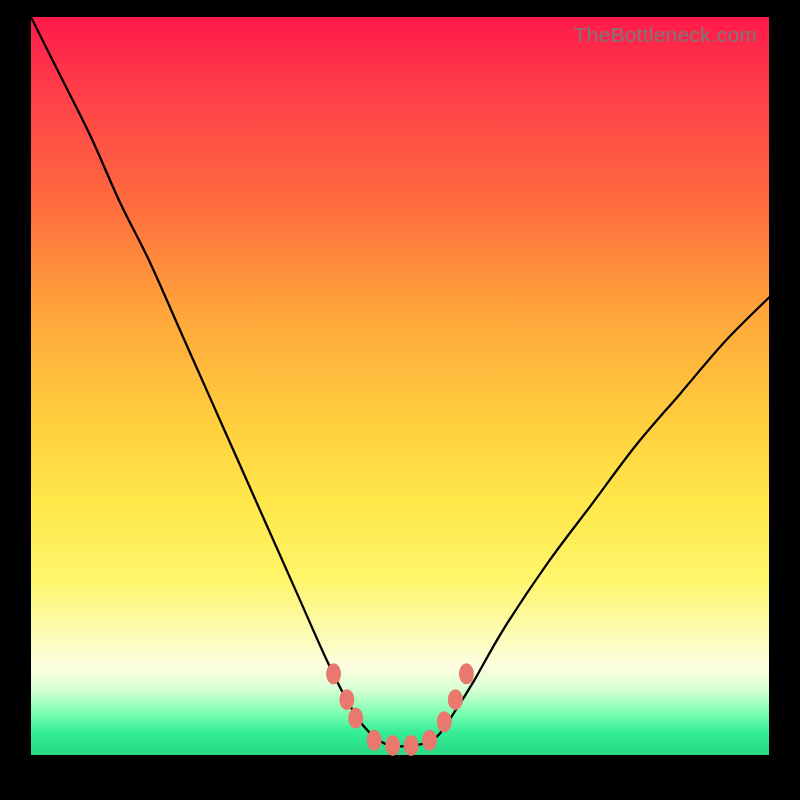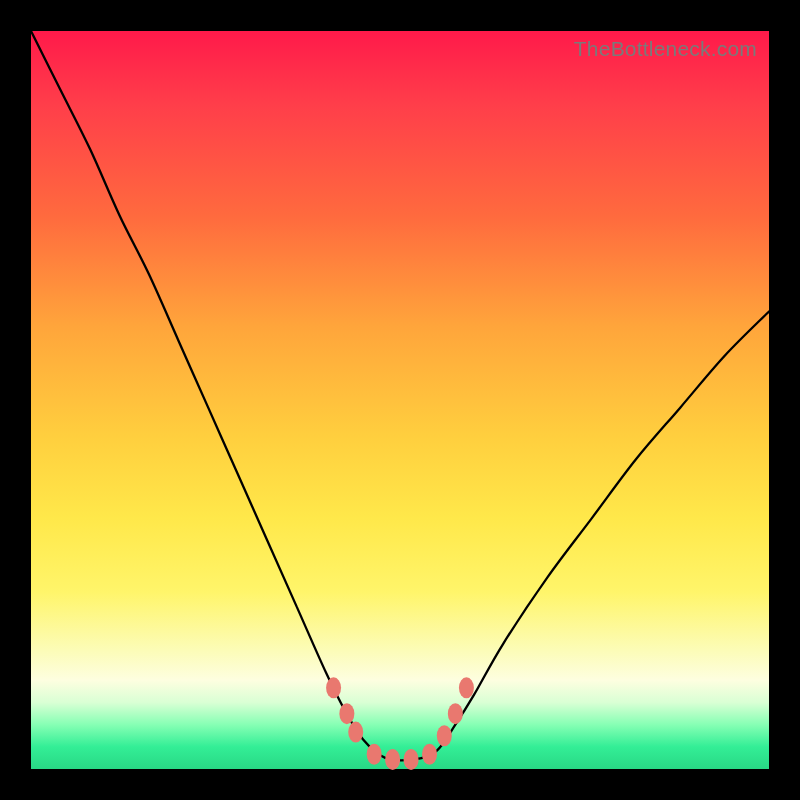--- a/index.html
+++ b/index.html
@@ -15,21 +15,21 @@
     position: absolute;
     left: 0;
     top: 0;
     width: 800px;
     height: 800px;
     background: #000;
   }
   .plot-area {
     position: absolute;
     left: 31px;
-    top: 31px;
+    top: 17px;
     width: 738px;
     height: 738px;
     
     background: linear-gradient(to bottom,
       #ff1a4a 0%,
       #ff3e4a 10%,
       #ff6a3e 25%,
       #ffa53b 40%,
       #ffcf3e 55%,
       #ffe84a 66%,

